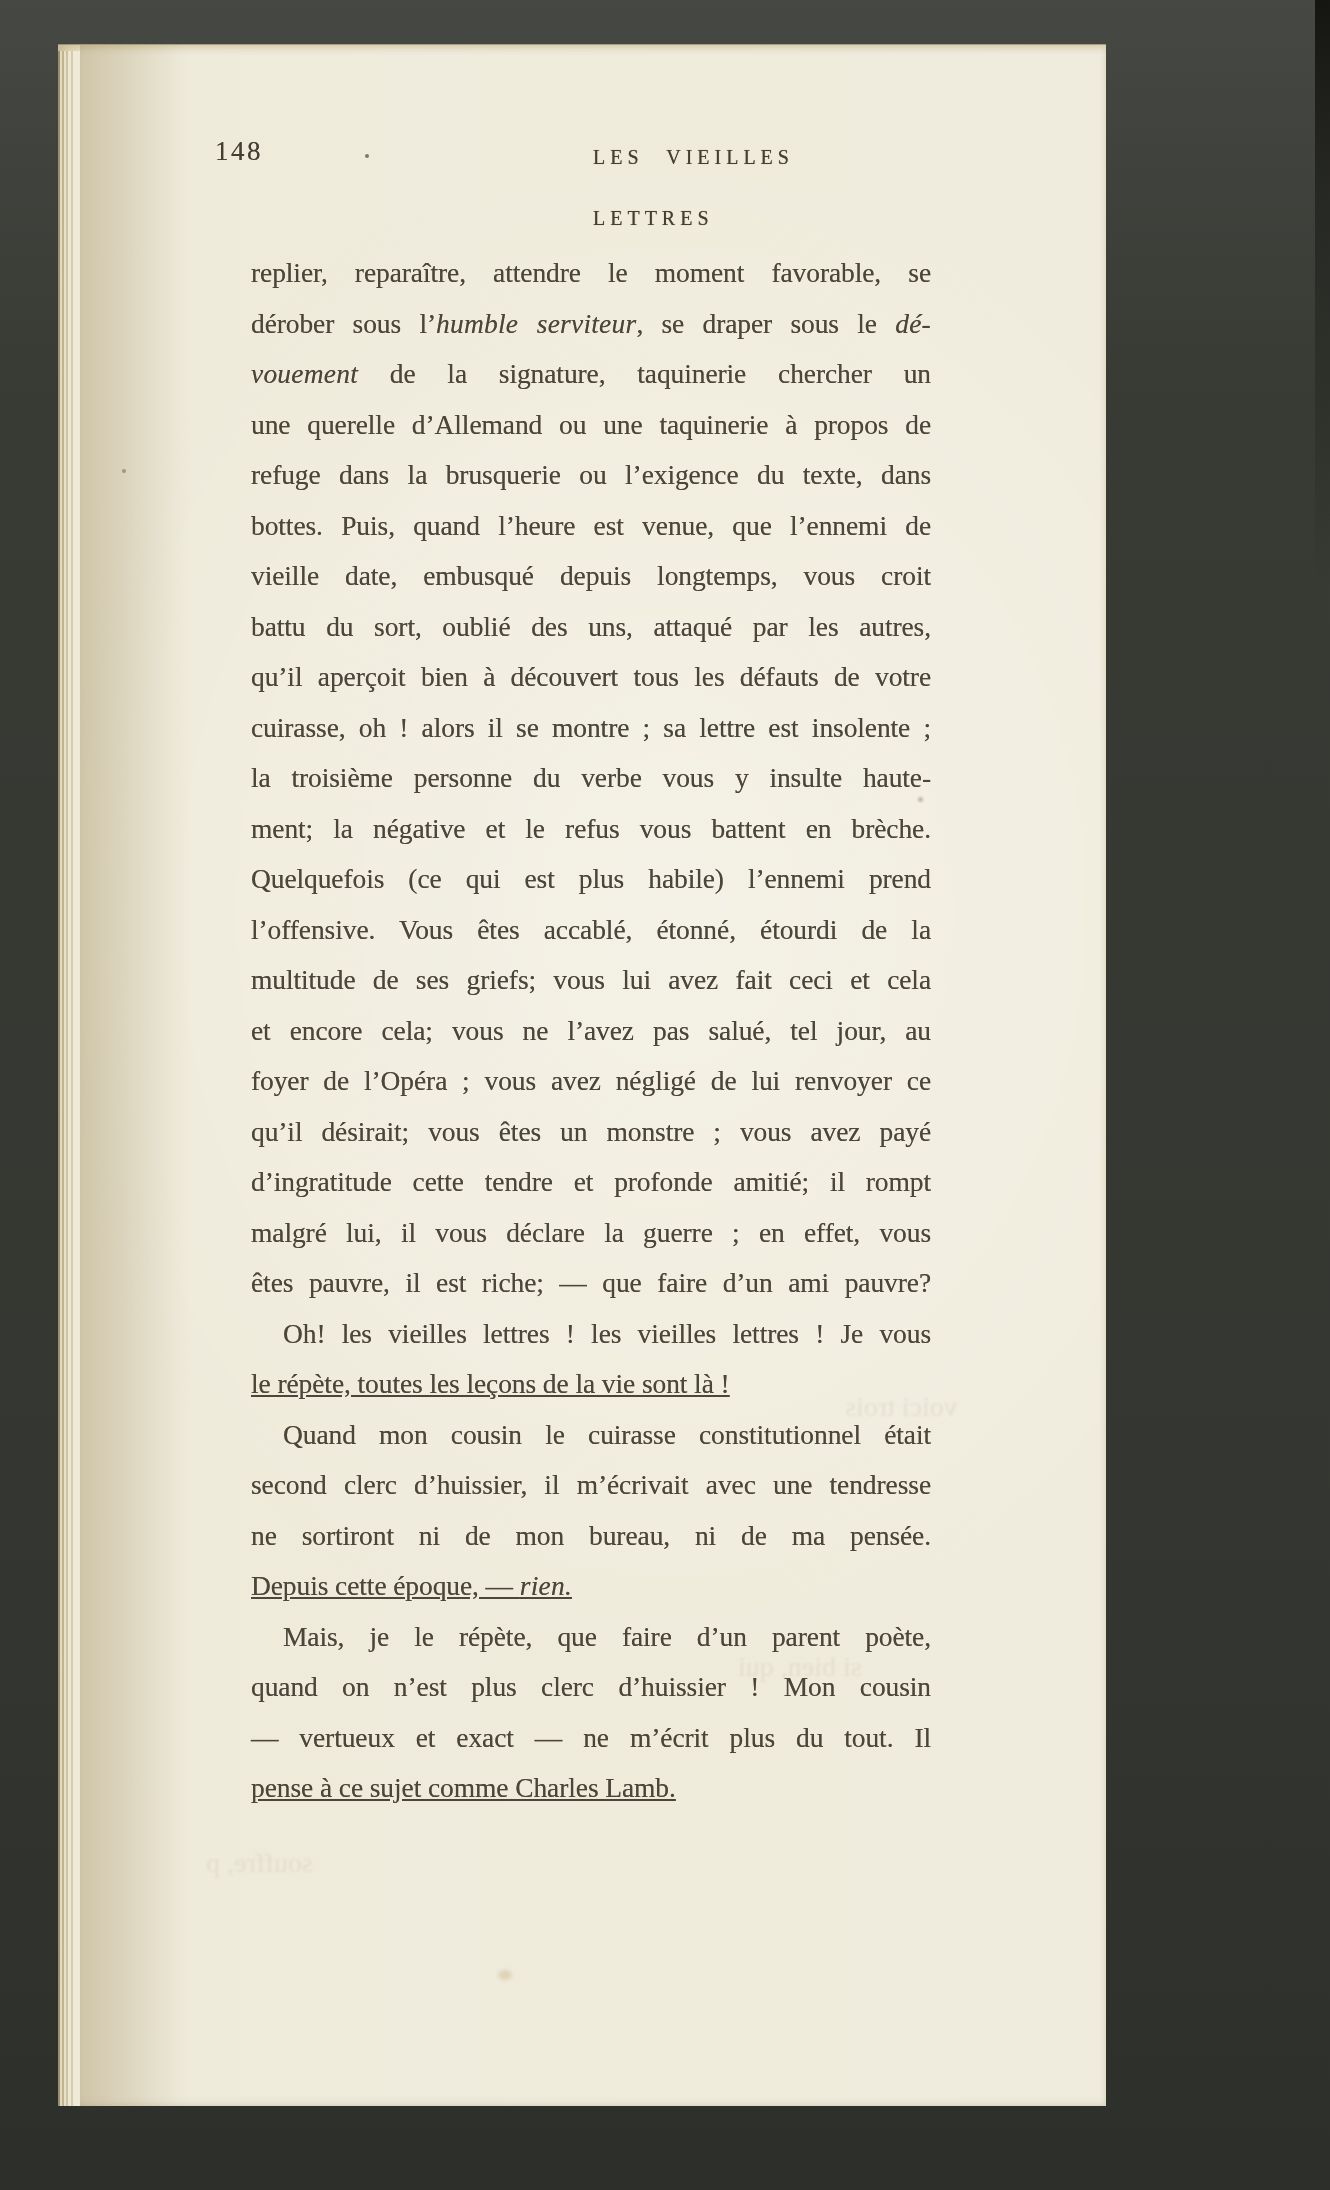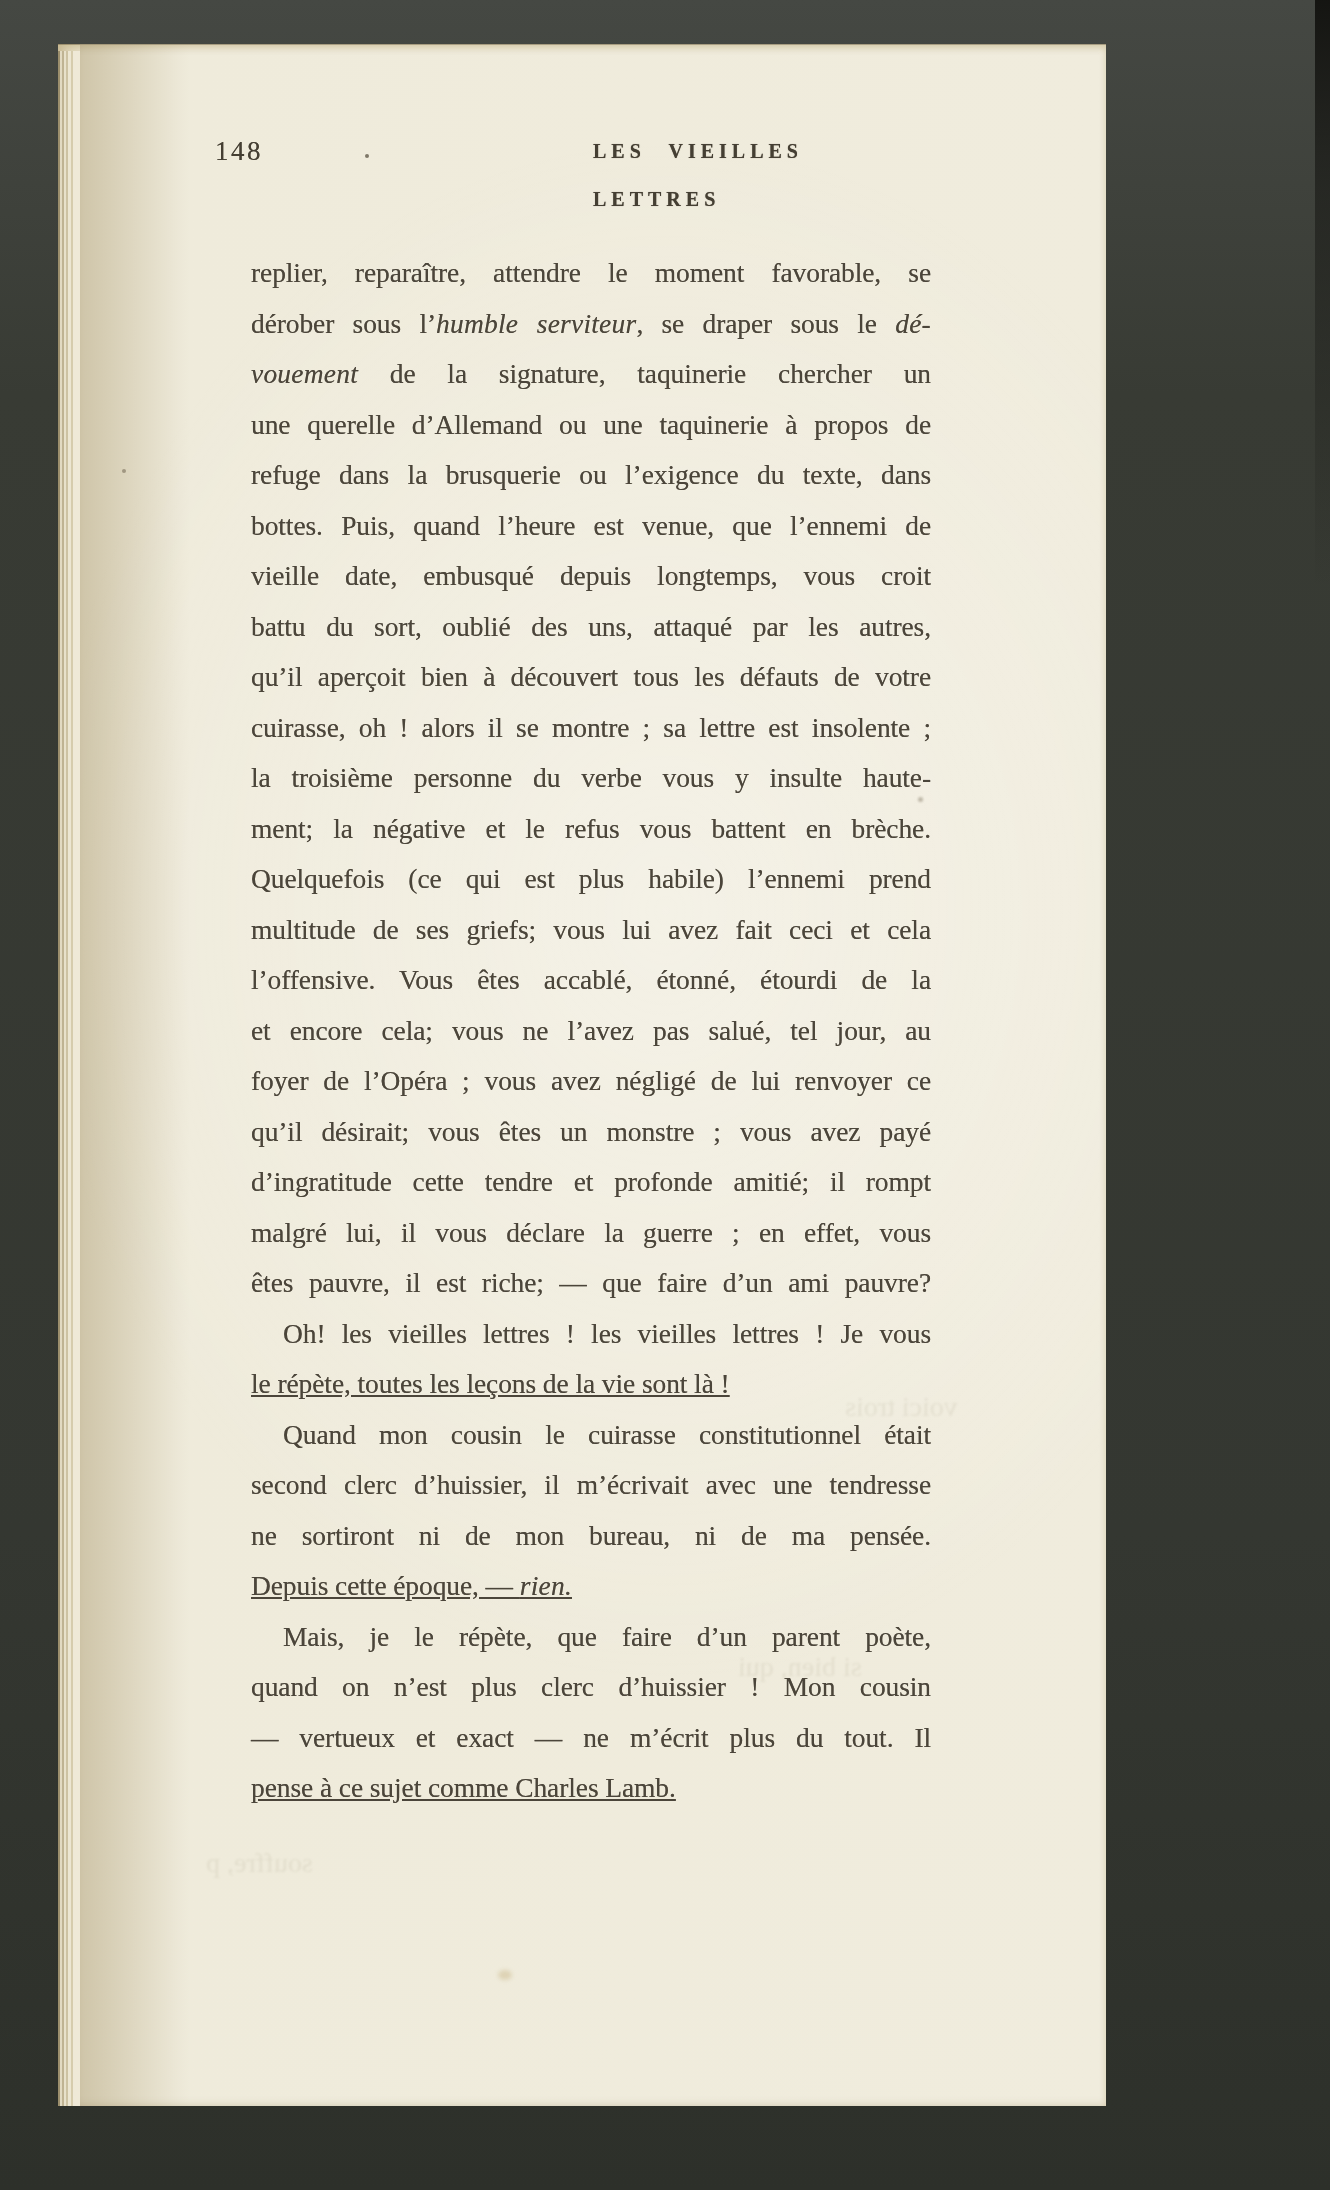--- a/index.html
+++ b/index.html
@@ -33,22 +33,22 @@
   }
   .header-row{
     position:absolute;left:157px;top:82px;width:716px;height:48px;line-height:48px;
     color:#453f33;
   }
   .page-number{
     position:absolute;left:0;top:0;font-size:27px;letter-spacing:2.5px;
     text-shadow:0 0 0.6px rgba(69,63,51,0.7);
   }
   .running-title{
-    position:absolute;left:378px;top:0;font-size:20px;font-weight:700;
-    letter-spacing:5px;word-spacing:13px;line-height:48px;
+    position:absolute;left:378px;top:0;font-size:20px;font-weight:400;
+    letter-spacing:5px;word-spacing:13px;line-height:61px;
     text-shadow:0 0 0.7px rgba(69,63,51,0.75);
   }
   .text-block{
     position:absolute;left:157px;top:203px;width:716px;
     font-size:27.5px;line-height:50.5px;color:#4b453a;letter-spacing:-0.1px;
     text-shadow:0 0 0.6px rgba(75,69,58,0.65);
   }
   .line{text-align:justify;text-align-last:justify;height:50.5px;white-space:nowrap;margin-left:36px;}
   .line.last{text-align-last:left;text-decoration:underline;}
   .line.indent{text-indent:32px;}
@@ -82,22 +82,22 @@
       <div class="line"><span>une querelle d’Allemand ou une taquinerie à propos de</span></div>
       <div class="line"><span>refuge dans la brusquerie ou l’exigence du texte, dans</span></div>
       <div class="line"><span>bottes. Puis, quand l’heure est venue, que l’ennemi de</span></div>
       <div class="line"><span>vieille date, embusqué depuis longtemps, vous croit</span></div>
       <div class="line"><span>battu du sort, oublié des uns, attaqué par les autres,</span></div>
       <div class="line"><span>qu’il aperçoit bien à découvert tous les défauts de votre</span></div>
       <div class="line"><span>cuirasse, oh ! alors il se montre ; sa lettre est insolente ;</span></div>
       <div class="line"><span>la troisième personne du verbe vous y insulte haute-</span></div>
       <div class="line"><span>ment; la négative et le refus vous battent en brèche.</span></div>
       <div class="line"><span>Quelquefois (ce qui est plus habile) l’ennemi prend</span></div>
+      <div class="line"><span>l’offensive. Vous êtes accablé, étonné, étourdi de la</span></div>
       <div class="line"><span>multitude de ses griefs; vous lui avez fait ceci et cela</span></div>
-      <div class="line"><span>l’offensive. Vous êtes accablé, étonné, étourdi de la</span></div>
       <div class="line"><span>et encore cela; vous ne l’avez pas salué, tel jour, au</span></div>
       <div class="line"><span>foyer de l’Opéra ; vous avez négligé de lui renvoyer ce</span></div>
       <div class="line"><span>qu’il désirait; vous êtes un monstre ; vous avez payé</span></div>
       <div class="line"><span>d’ingratitude cette tendre et profonde amitié; il rompt</span></div>
       <div class="line"><span>malgré lui, il vous déclare la guerre ; en effet, vous</span></div>
       <div class="line"><span>êtes pauvre, il est riche; — que faire d’un ami pauvre?</span></div>
       <div class="line indent"><span>Oh! les vieilles lettres ! les vieilles lettres ! Je vous</span></div>
       <div class="line last"><span>le répète, toutes les leçons de la vie sont là !</span></div>
       <div class="line indent"><span>Quand mon cousin le cuirasse constitutionnel était</span></div>
       <div class="line"><span>second clerc d’huissier, il m’écrivait avec une tendresse</span></div>

